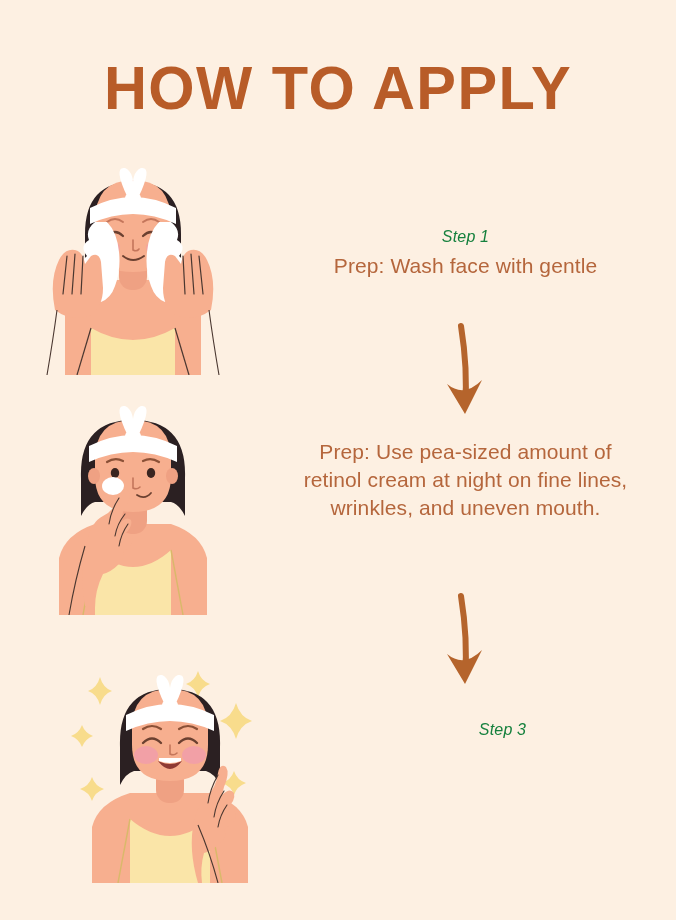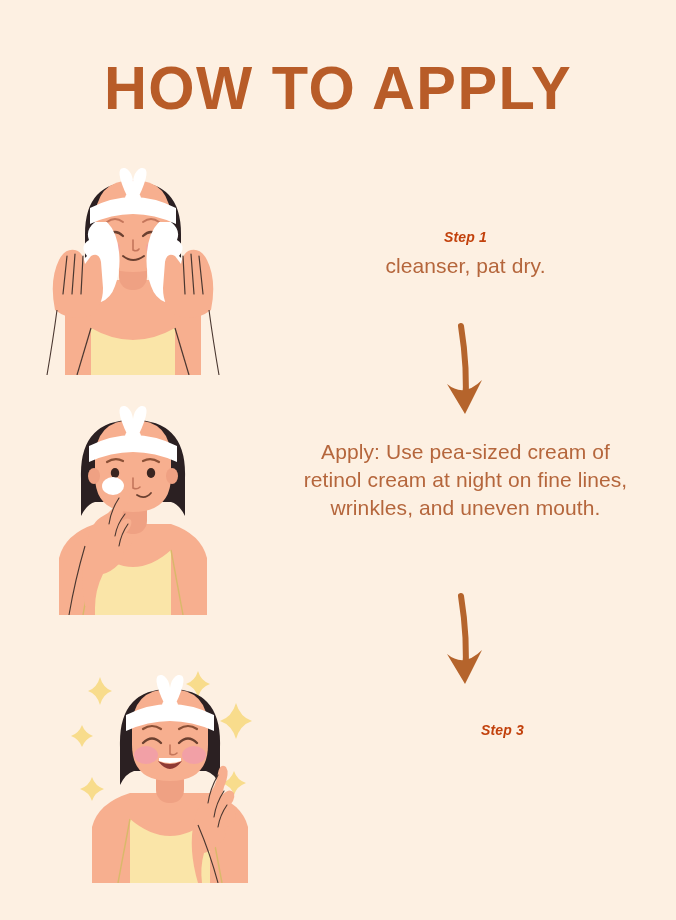--- a/index.html
+++ b/index.html
@@ -64,25 +64,25 @@
     flex: 1 1 auto;
     padding-right: 10px;
     text-align: center;
     position: relative;
   }
   #step-row-1 .text-wrap { padding-top: 62px; }
   #step-row-2 .text-wrap { padding-top: 38px; }
   #step-row-3 .text-wrap { padding-top: 60px; }
 
   .step-label {
-    font-size: 14px;
+    font-size: 16px;
     line-height: 30px;
-    font-weight: bold;
+    font-weight: normal;
     font-style: italic;
-    color: #c2410c;
+    color: #15803d;
     letter-spacing: 0.2px;
   }
   .step-body {
     font-size: 21px;
     line-height: 28px;
     color: #B5663C;
     letter-spacing: 0.1px;
     padding: 0 8px;
   }
 
@@ -160,21 +160,21 @@
         <path d="M150 96 L152 134" stroke="#4A3730" stroke-width="1.2" fill="none" stroke-linecap="round"></path>
 
         <path d="M24 150 Q20 180 14 215" stroke="#4A3730" stroke-width="1.1" fill="none"></path>
         <path d="M176 150 Q180 180 186 215" stroke="#4A3730" stroke-width="1.1" fill="none"></path>
       </svg>
     </div>
 
     <div class="text-wrap">
       <div class="step-label">Step 1</div>
       <div class="step-body">
-        <div>cleanser, pat dry.</div>
+        <div>Prep: Wash face with gentle</div>
       </div>
     </div>
   </div>
 
   <svg class="arrow" id="arrow-1" viewBox="0 0 90 110">
     <path d="M41 8 Q48 52 45 88" stroke="#B5642C" stroke-width="6" fill="none" stroke-linecap="round"></path>
     <path d="M45 96 L27 66 Q44 80 62 62 Z" fill="#B5642C"></path>
   </svg>
 
   <div class="step-row" id="step-row-2">
@@ -218,21 +218,21 @@
         <path d="M86 98 Q78 110 76 124" stroke="#4A3730" stroke-width="1.1" fill="none" stroke-linecap="round"></path>
         <path d="M92 114 Q84 124 82 136" stroke="#4A3730" stroke-width="1.1" fill="none" stroke-linecap="round"></path>
         <path d="M95 124 Q88 134 86 146" stroke="#4A3730" stroke-width="1.1" fill="none" stroke-linecap="round"></path>
 
         <path d="M52 146 Q42 180 36 215" stroke="#4A3730" stroke-width="1.1" fill="none"></path>
       </svg>
     </div>
 
     <div class="text-wrap">
       <div class="step-body">
-        <div>Apply: Use pea-sized cream of</div>
+        <div>Prep: Use pea-sized amount of</div>
         <div>retinol cream at night on fine lines,</div>
         <div>wrinkles, and uneven mouth.</div>
       </div>
     </div>
   </div>
 
   <svg class="arrow" id="arrow-2" viewBox="0 0 90 110">
     <path d="M41 8 Q48 52 45 88" stroke="#B5642C" stroke-width="6" fill="none" stroke-linecap="round"></path>
     <path d="M45 96 L27 66 Q44 80 62 62 Z" fill="#B5642C"></path>
   </svg>

